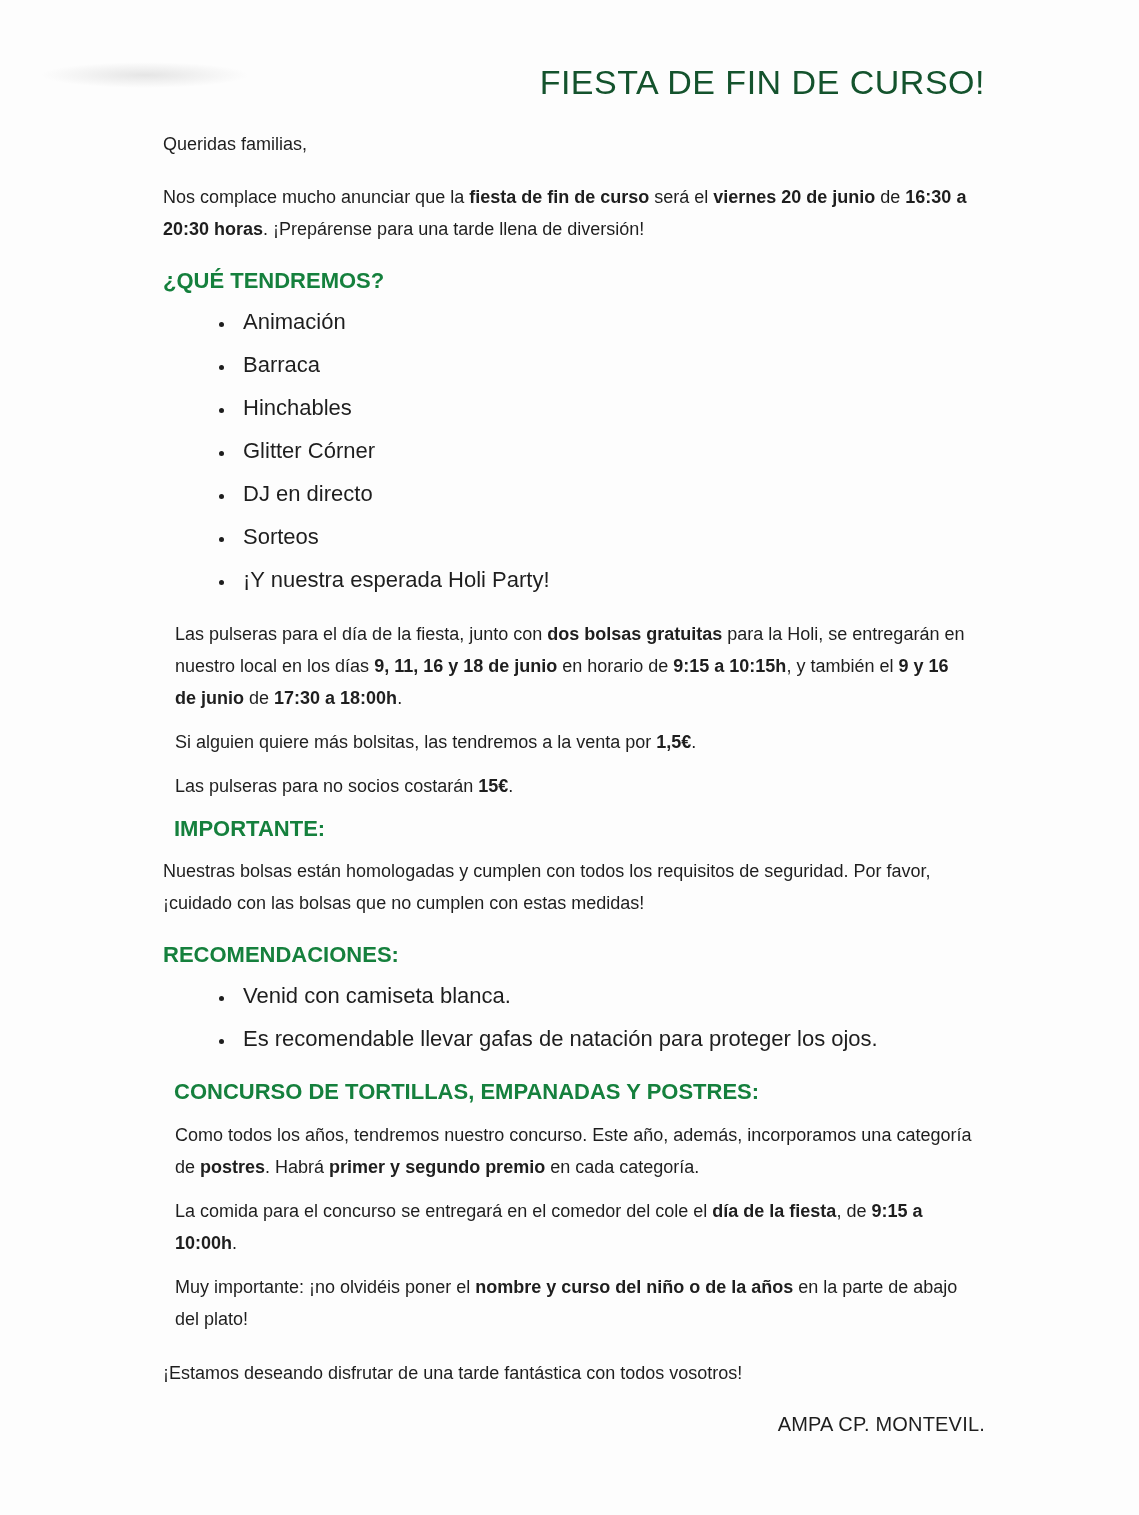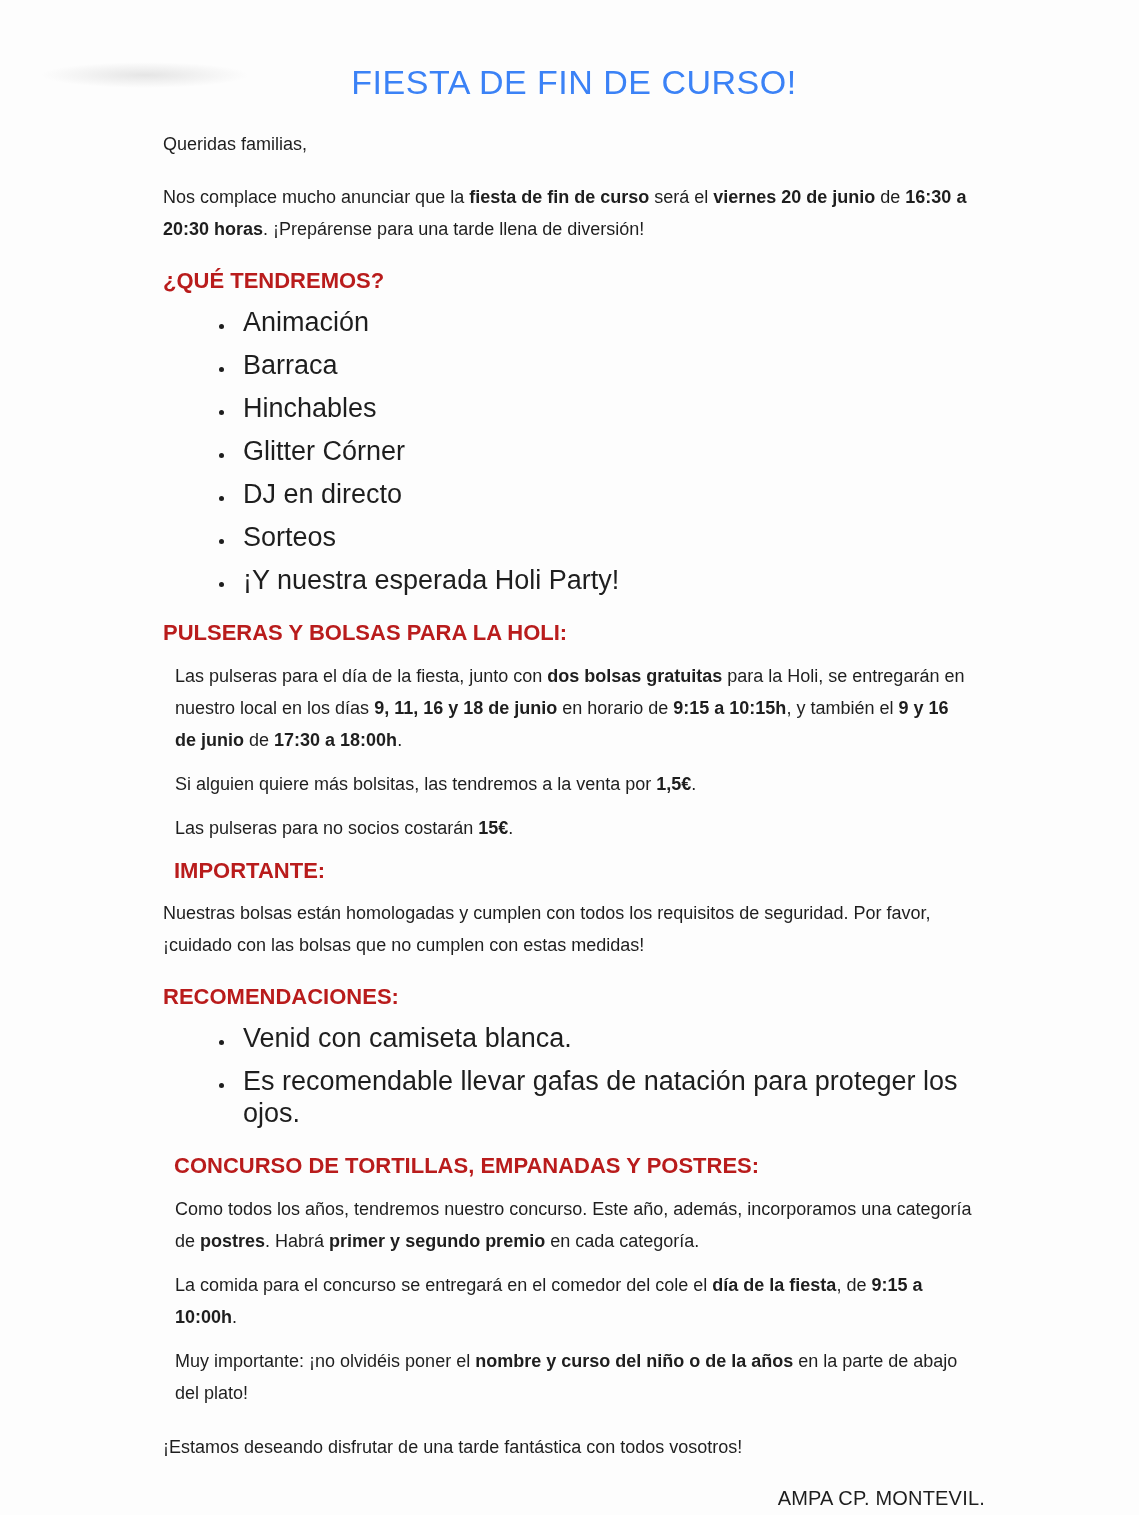--- a/index.html
+++ b/index.html
@@ -20,50 +20,50 @@
     pointer-events: none;
   }
   .doc {
     position: absolute;
     left: 163px;
     top: 0;
     width: 822px;
     padding-top: 62px;
   }
   .title {
-    color: #3b82f6;
+    color: #14532d;
     font-size: 34px;
     font-weight: 400;
     letter-spacing: 0.5px;
-    text-align: center;
+    text-align: right;
     margin: 0 0 26px 0;
     line-height: 40px;
   }
   p, .line {
     font-size: 18px;
     line-height: 32px;
     margin: 0 0 21px 0;
   }
   .line { margin: 12px; }
   .b { font-weight: 700; }
   h2 {
     font-size: 22px;
     line-height: 30px;
     font-weight: 700;
     margin: 0 0 10px 0;
-    color: #b91c1c;
+    color: #15803d;
   }
   h2.tight { margin: 11px; }
   ul {
     margin: 4px 0 22px 0;
     padding-left: 72px;
     list-style: disc;
   }
   li {
-    font-size: 27px;
+    font-size: 22px;
     line-height: 32px;
     margin-bottom: 11px;
     padding-left: 8px;
   }
   li::marker { font-size: 16px; }
   .gap-before { margin-top: 21px; }
   .closing { margin-top: 22px; }
   .signature {
     text-align: right;
     font-weight: 400;
@@ -89,21 +89,20 @@
   <ul>
       <li>Animación</li>
       <li>Barraca</li>
       <li>Hinchables</li>
       <li>Glitter Córner</li>
       <li>DJ en directo</li>
       <li>Sorteos</li>
       <li>¡Y nuestra esperada Holi Party!</li>
     </ul>
 
-  <h2>PULSERAS Y BOLSAS PARA LA HOLI:</h2>
   <div class="line"><span>Las pulseras para el día de la fiesta, junto con </span><span class="b">dos bolsas gratuitas</span><span> para la Holi, se entregarán en nuestro local en los días </span><span class="b">9, 11, 16 y 18 de junio</span><span> en horario de </span><span class="b">9:15 a 10:15h</span><span>, y también el </span><span class="b">9 y 16 de junio</span><span> de </span><span class="b">17:30 a 18:00h</span><span>.</span></div>
   <div class="line"><span>Si alguien quiere más bolsitas, las tendremos a la venta por </span><span class="b">1,5€</span><span>.</span></div>
   <div class="line"><span>Las pulseras para no socios costarán </span><span class="b">15€</span><span>.</span></div>
 
   <h2 class="tight">IMPORTANTE:</h2>
   <p>Nuestras bolsas están homologadas y cumplen con todos los requisitos de seguridad. Por favor, ¡cuidado con las bolsas que no cumplen con estas medidas!</p>
 
   <h2 class="gap-before">RECOMENDACIONES:</h2>
   <ul>
       <li>Venid con camiseta blanca.</li>

